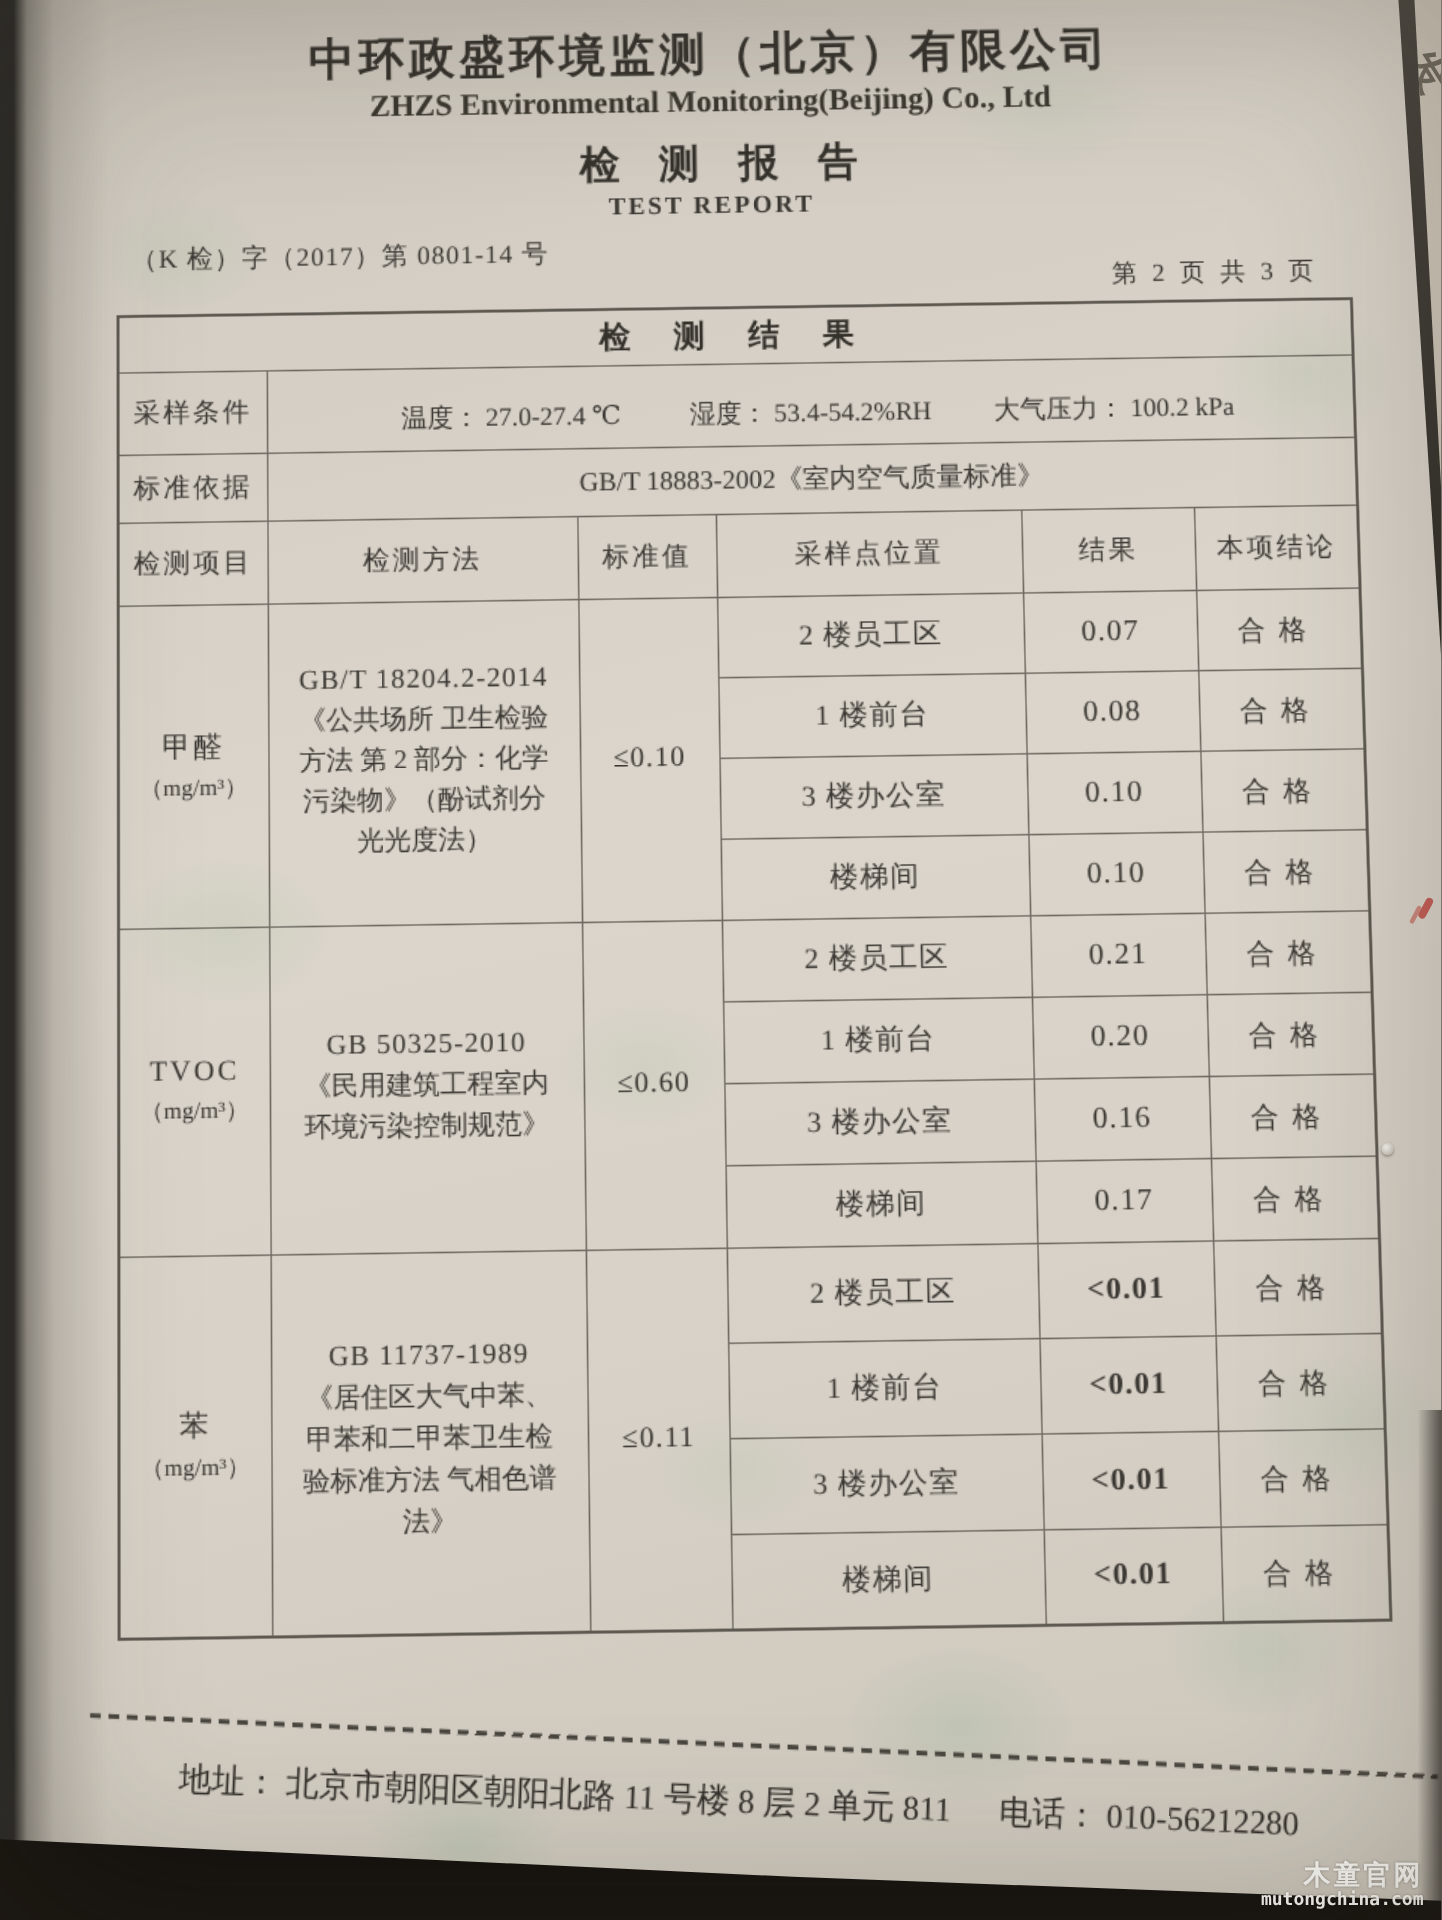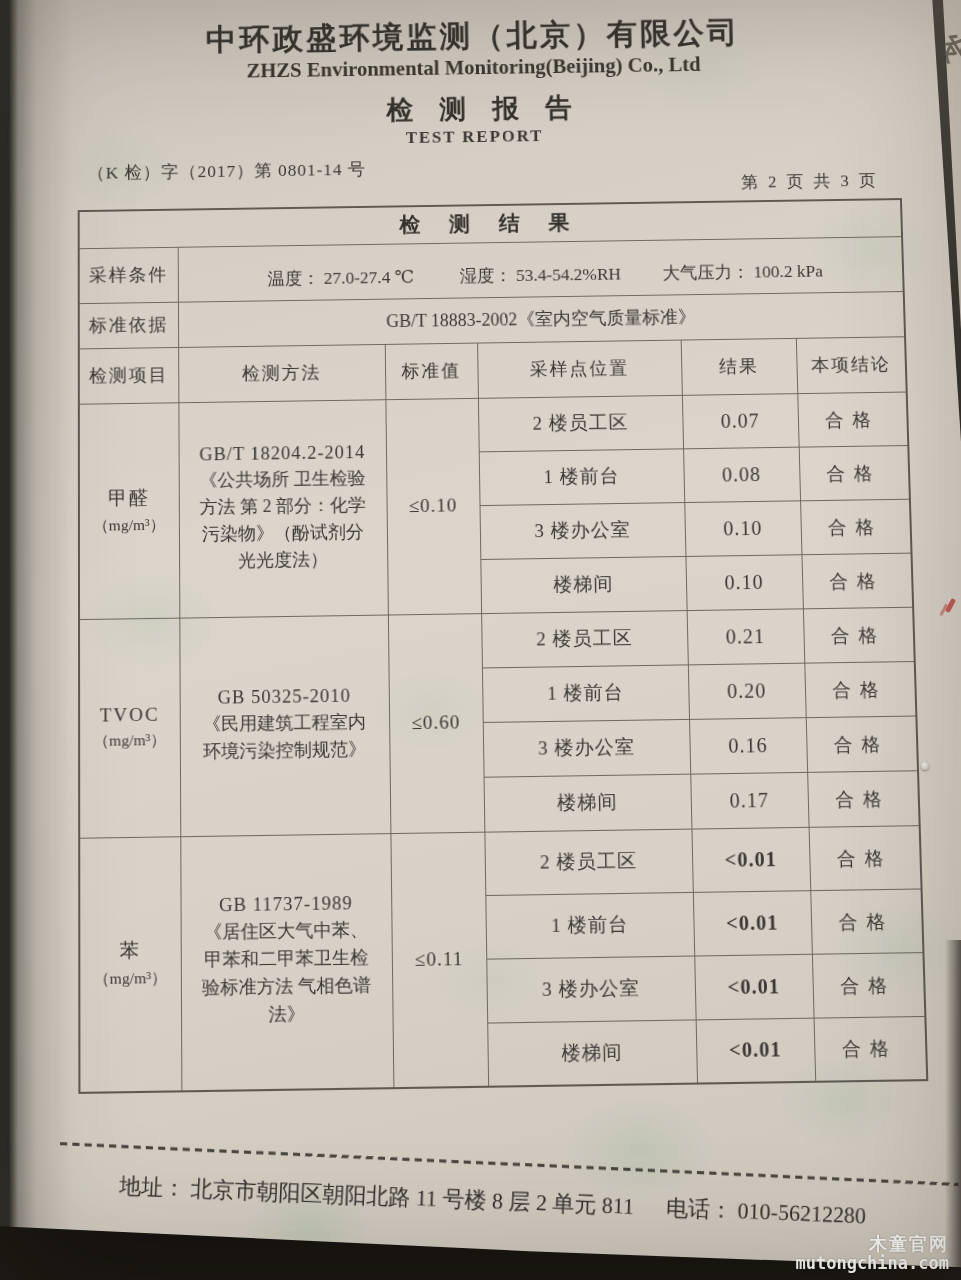--- a/index.html
+++ b/index.html
@@ -93,21 +93,21 @@
   .dust{position:absolute;left:921px;top:762px;width:8px;height:8px;border-radius:50%;
     background:radial-gradient(circle at 40% 35%,#f7f5ef,#b9b3a7);
     box-shadow:0 1px 2px rgba(70,64,54,.5);}
   .right-edge-shadow{position:absolute;right:0;bottom:0;width:16px;height:340px;
     background:linear-gradient(to left,rgba(24,21,17,.65),rgba(24,21,17,0));}
   .dark-bottom{position:absolute;left:0;right:0;bottom:0;height:64px;background:#14110d;
     clip-path:polygon(0 16%,55% 55%,100% 80%,100% 100%,0 100%);}
   .watermark{position:absolute;right:12px;bottom:6px;text-align:right;color:#fbfaf6;
     text-shadow:0 0 2px rgba(0,0,0,.35);line-height:1.15;}
   .wm1{font-size:18px;font-weight:700;letter-spacing:2px;margin-top:24px;}
-  .wm2{font-size:17px;font-weight:700;font-family:"DejaVu Sans Mono","Liberation Mono",monospace;}
+  .wm2{font-size:12px;font-weight:700;font-family:"DejaVu Sans Mono","Liberation Mono",monospace;}
 </style>
 </head>
 <body>
 
 <div class="photo">
 
   <div class="content">
 
     <div class="hdr company-cn">中环政盛环境监测（北京）有限公司</div>
     <div class="hdr company-en">ZHZS Environmental Monitoring(Beijing) Co., Ltd</div>

